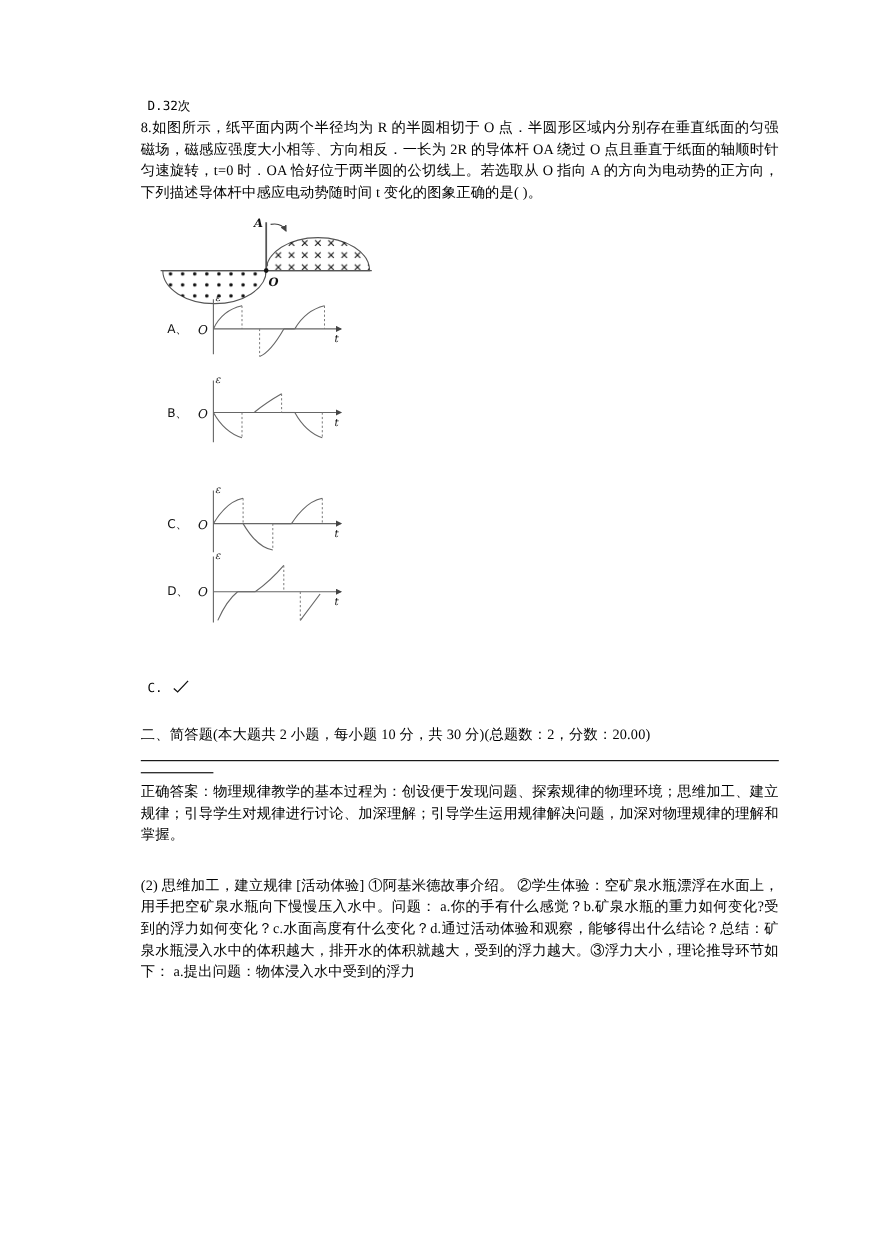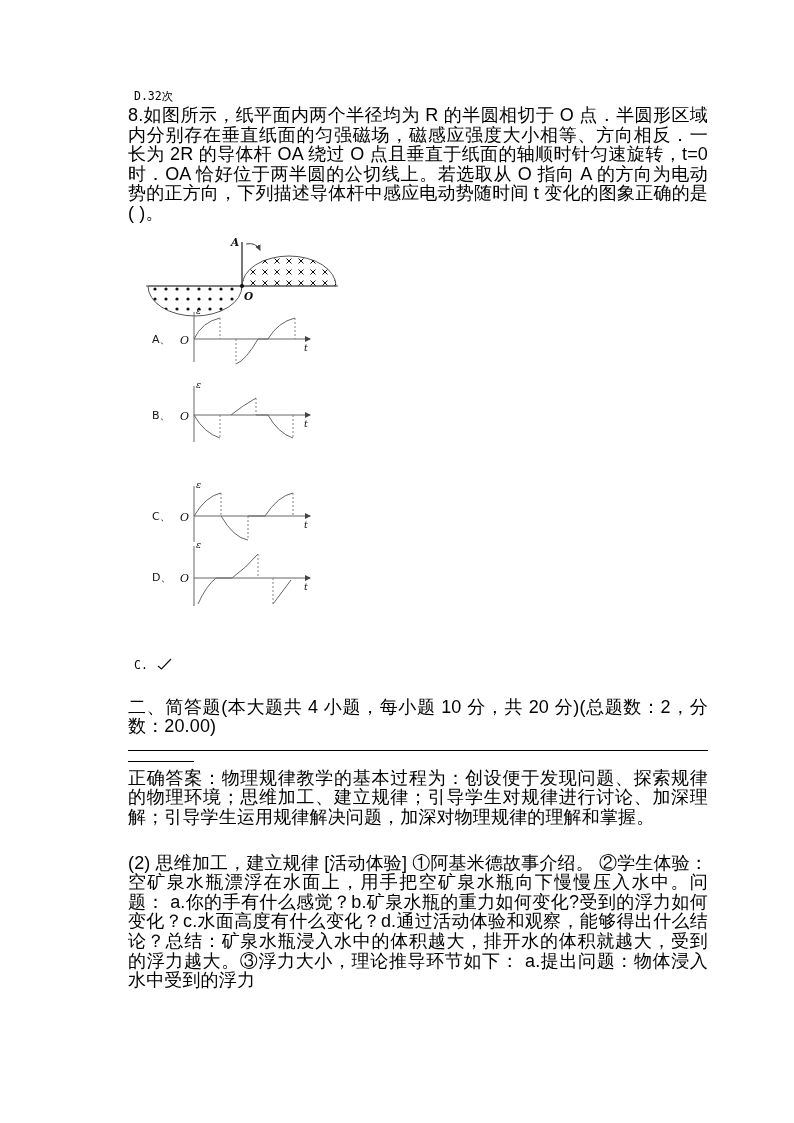--- a/index.html
+++ b/index.html
@@ -21,22 +21,22 @@
     width: 794px;
     height: 1123px;
   }
   .content {
     position: absolute;
     left: 112px;
     top: 88px;
     width: 580px;
   }
   .cn {
-    font-family: Liberation Sans, sans-serif;
-    font-size: 18px;
+    font-family: Liberation Serif, serif;
+    font-size: 13px;
     line-height: 19.6px;
     text-align: justify;
     text-justify: inter-ideograph;
     letter-spacing: 0.15px;
   }
   .prev-opt {
     font-family: "DejaVu Sans Mono", "Liberation Mono", monospace;
     font-size: 11.5px;
     line-height: 17px;
     padding-left: 6px;
@@ -222,21 +222,21 @@
 
     <div class="answer-mark">
       <span>C.</span>
       <span class="tick">
         <svg width="16" height="14" viewBox="0 0 16 14" xmlns="http://www.w3.org/2000/svg">
           <path d="M1,8 L4.5,11 L14,1" fill="none" stroke="#111" stroke-width="1.2"></path>
         </svg>
       </span>
     </div>
 
-    <div class="cn section-head">二、简答题(本大题共 4 小题，每小题 10 分，共 20 分)(总题数：2，分数：20.00)</div>
+    <div class="cn section-head">二、简答题(本大题共 2 小题，每小题 10 分，共 30 分)(总题数：2，分数：20.00)</div>
 
     <hr class="rule-full">
     <hr class="rule-short">
 
     <div class="answer-body">
       <div class="cn para">正确答案：物理规律教学的基本过程为：创设便于发现问题、探索规律的物理环境；思维加工、建立规律；引导学生对规律进行讨论、加深理解；引导学生运用规律解决问题，加深对物理规律的理解和掌握。</div>
       <div class="cn para para-gap">(2) 思维加工，建立规律 [活动体验] ①阿基米德故事介绍。 ②学生体验：空矿泉水瓶漂浮在水面上，用手把空矿泉水瓶向下慢慢压入水中。问题： a.你的手有什么感觉？b.矿泉水瓶的重力如何变化?受到的浮力如何变化？c.水面高度有什么变化？d.通过活动体验和观察，能够得出什么结论？总结：矿泉水瓶浸入水中的体积越大，排开水的体积就越大，受到的浮力越大。③浮力大小，理论推导环节如下： a.提出问题：物体浸入水中受到的浮力</div>
     </div>
 
   </div>

